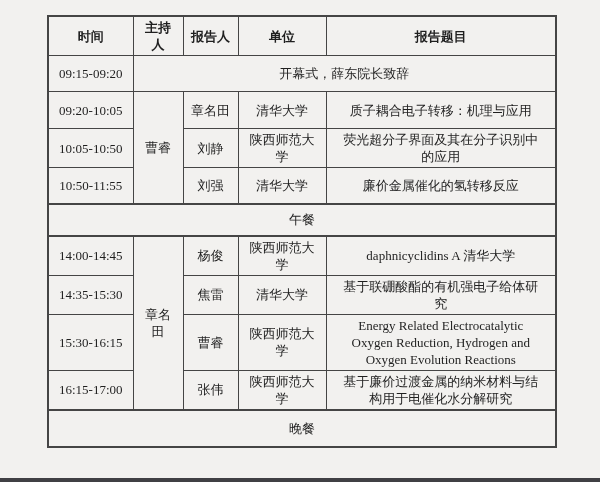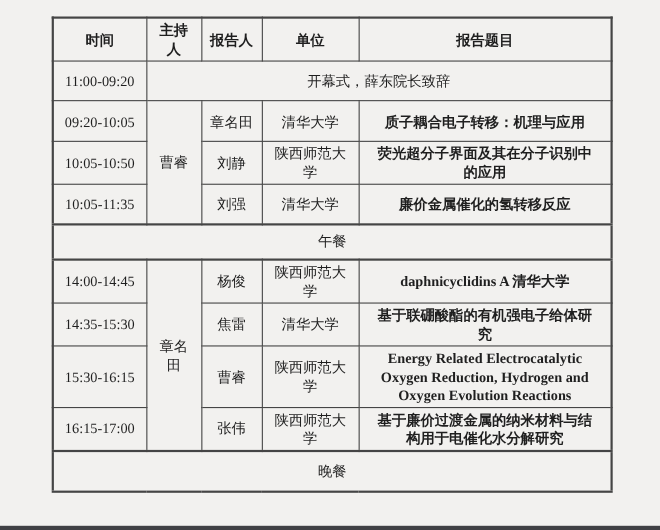--- a/index.html
+++ b/index.html
@@ -22,21 +22,21 @@
   table.schedule td {
     border:1px solid #454545;
     text-align:center;
     vertical-align:middle;
     font-size:13px;
     line-height:17px;
     padding:2px 6px;
     overflow:hidden;
   }
   table.schedule td.hdr { font-weight:bold; }
-  table.schedule td.title-col { padding:2px 12px;font-weight:bold; }
+  table.schedule td.title-col { padding:2px 12px; }
   table.schedule tr.section-row td {
     border-top-width:2px;
     border-bottom-width:2px;
   }
   .footer {
     position:absolute;
     left:47px; top:446px;
     width:508px;
     box-sizing:border-box;
     padding-right:107px;
@@ -68,41 +68,41 @@
     <tbody>
         <tr style="height:32px">
       <td class="hdr">时间</td>
       <td class="hdr">主持人</td>
       <td class="hdr">报告人</td>
       <td class="hdr">单位</td>
       <td class="hdr">报告题目</td>
     </tr>
 
     <tr style="height:36px">
-      <td>11:00-09:20</td>
+      <td>09:15-09:20</td>
       <td colspan="4">开幕式，薛东院长致辞</td>
     </tr>
 
     <tr style="height:37px">
       <td>09:20-10:05</td>
       <td rowspan="3">曹睿</td>
       <td>章名田</td>
       <td>清华大学</td>
       <td class="title-col">质子耦合电子转移：机理与应用</td>
     </tr>
 
     <tr style="height:37px">
       <td>10:05-10:50</td>
       <td>刘静</td>
       <td>陕西师范大学</td>
       <td class="title-col">荧光超分子界面及其在分子识别中的应用</td>
     </tr>
 
     <tr style="height:36px">
-      <td>10:05-11:35</td>
+      <td>10:50-11:55</td>
       <td>刘强</td>
       <td>清华大学</td>
       <td class="title-col">廉价金属催化的氢转移反应</td>
     </tr>
 
     <tr class="section-row" style="height:32px">
       <td colspan="5">午餐</td>
     </tr>
 
     <tr style="height:37px">

